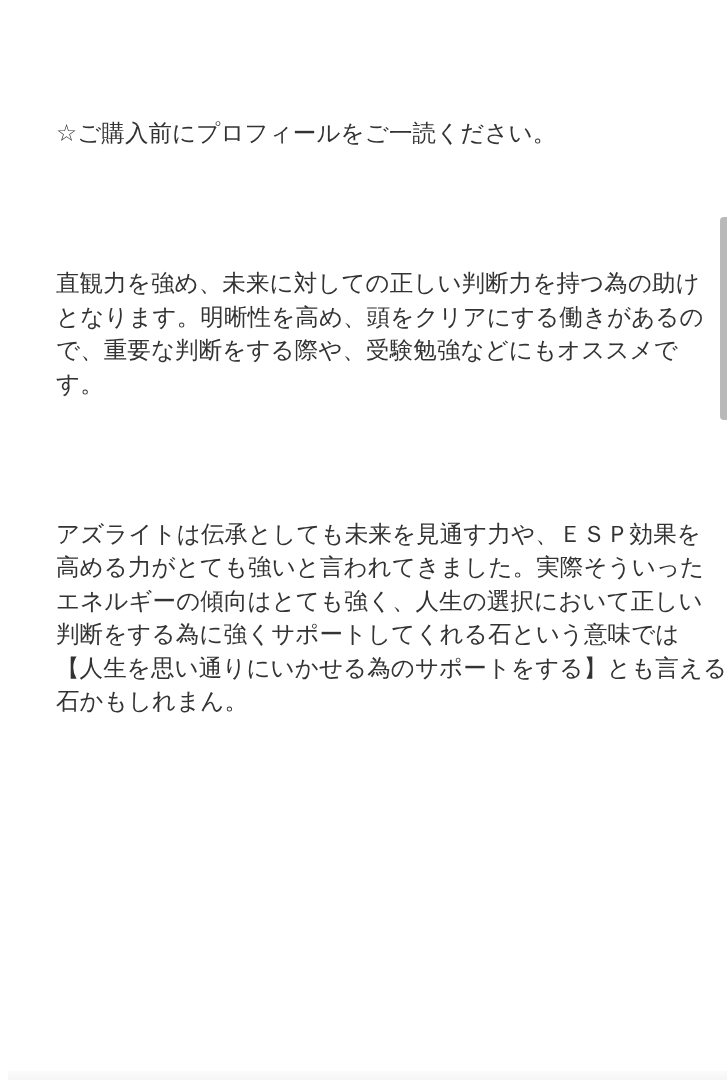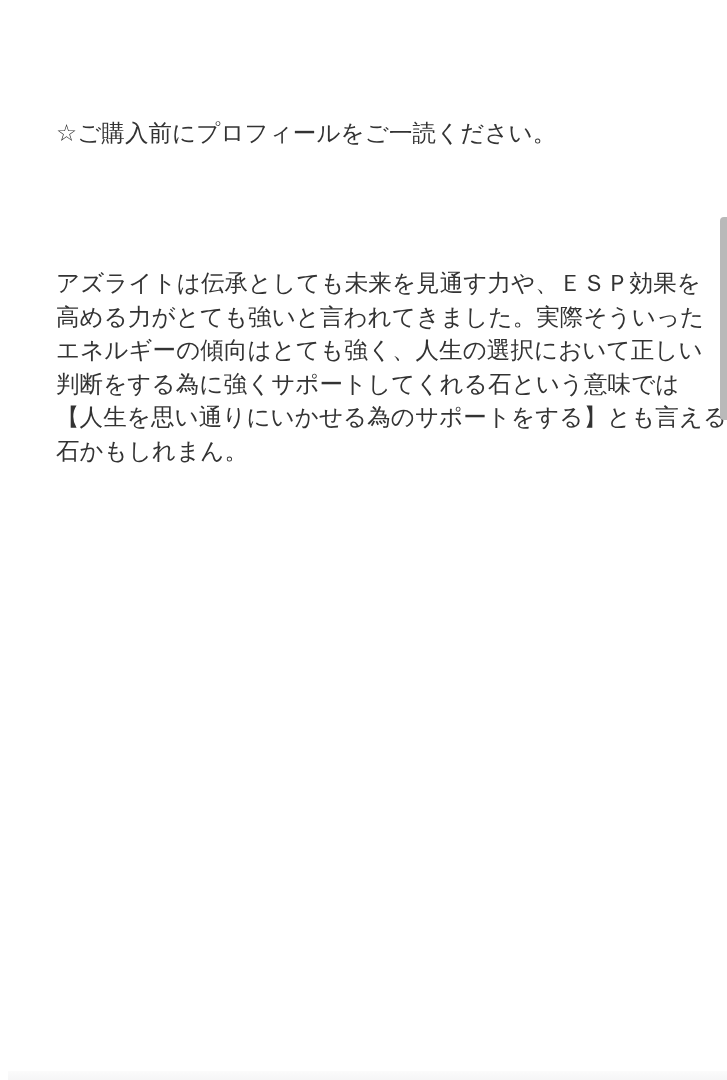--- a/index.html
+++ b/index.html
@@ -67,20 +67,24 @@
     background: var(--right-edge-line);
     z-index: 4;
   }
 </style>
 </head>
 <body>
 
 <div class="viewport">
   <div class="content">
     <p>☆ご購入前にプロフィールをご一読ください。</p>
+    <p>直観力を強め、未来に対しての正しい判断力を持つ為の助け
+となります。明晰性を高め、頭をクリアにする働きがあるの
+で、重要な判断をする際や、受験勉強などにもオススメで
+す。</p>
     <p>アズライトは伝承としても未来を見通す力や、ＥＳＰ効果を
 高める力がとても強いと言われてきました。実際そういった
 エネルギーの傾向はとても強く、人生の選択において正しい
 判断をする為に強くサポートしてくれる石という意味では
 【人生を思い通りにいかせる為のサポートをする】とも言える
 石かもしれまん。</p>
     
     
   </div>
 

